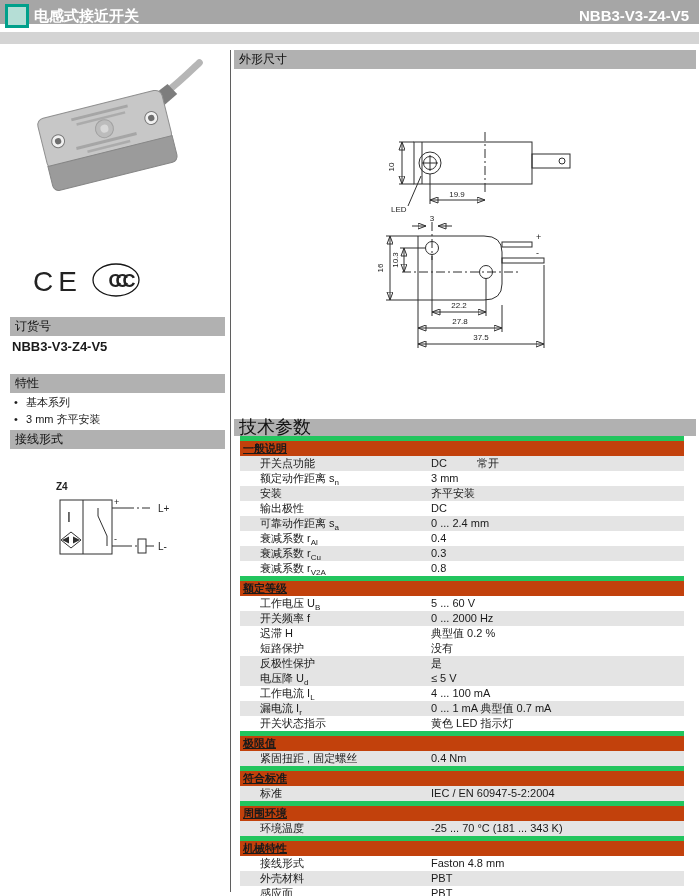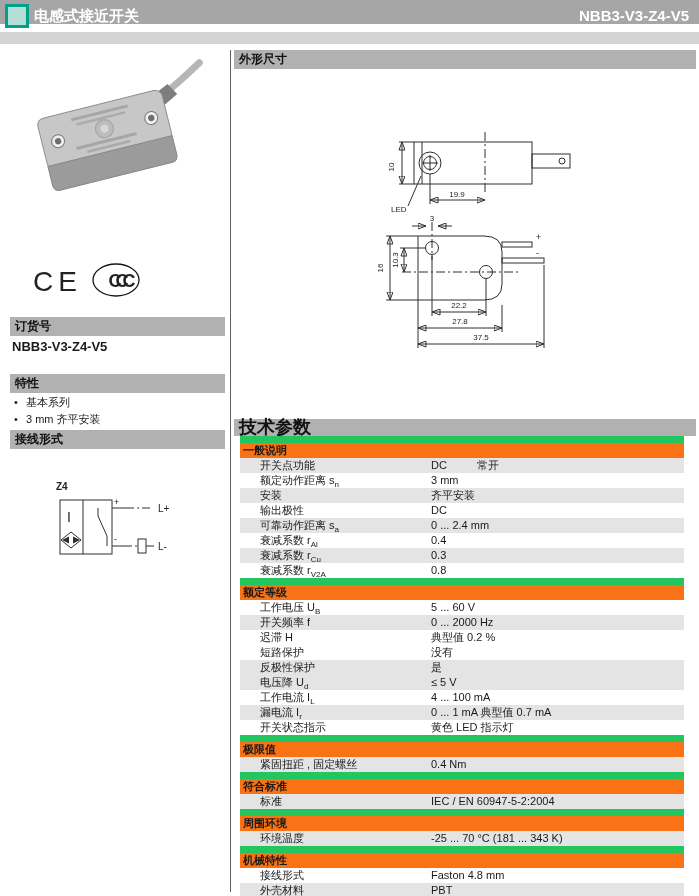--- a/index.html
+++ b/index.html
@@ -6,33 +6,33 @@
   .page{position:relative;width:699px;height:896px;background:#ffffff;overflow:hidden;
         font-family:"Liberation Sans","DejaVu Sans",sans-serif;color:#1a1a1a;}
   .abs{position:absolute;}
   
   .topbar{left:0;top:0;width:699px;height:24px;background:#a6a6a6;}
   .brand-icon{left:5px;top:4px;width:18px;height:18px;background:#b5ded6;border:3px solid #00a08b;}
   .topbar-title{left:34px;top:0;height:32px;line-height:32px;font-size:15px;font-weight:bold;color:#fff;}
   .topbar-product{right:10px;top:0;height:32px;line-height:32px;font-size:15px;font-weight:bold;color:#fff;}
   .substrip{left:0;top:32px;width:699px;height:12px;background:#d4d4d4;}
   
-  .secbar{background:#b1b1b1;font-weight:bold;font-size:12px;line-height:19px;height:19px;padding-left:5px;color:#111;}
+  .secbar{background:#b1b1b1;font-weight:normal;font-size:12px;line-height:19px;height:19px;padding-left:5px;color:#111;}
   .left-bar{left:10px;width:210px;}
   .right-bar{left:234px;width:457px;}
   .order-value{left:12px;top:339px;font-size:13px;font-weight:bold;}
   
   .features{left:12px;top:394px;width:205px;}
   .features .feat{font-size:11px;line-height:17px;padding-left:14px;position:relative;}
   .features .feat::before{content:"•";position:absolute;left:2px;}
   
   .vdivider{left:230px;top:50px;width:1px;height:842px;background:#5f5f5f;}
   
   .tech-table{left:240px;top:436px;width:444px;}
-  .t-group{border-top:7px solid #22c55e;font-weight:bold;font-size:11px;height:15px;line-height:15px;padding-left:3px;background:#f97316;}
+  .t-group{border-top:5px solid #22c55e;font-weight:bold;font-size:11px;height:15px;line-height:15px;padding-left:3px;background:#c2410c;text-decoration:underline;}
   .t-row{display:flex;height:15px;line-height:15px;font-size:11px;background:#fff;}
   .t-row.shaded{background:#e4e4e4;}
   .t-label{width:171px;padding-left:20px;white-space:nowrap;}
   .t-value{white-space:nowrap;}
   .t-value2{margin-left:30px;white-space:nowrap;}
   sub{font-size:8px;}
   
   svg{display:block;}
   svg text{font-family:"Liberation Sans","DejaVu Sans",sans-serif;fill:#222;stroke:none;}
   .draw line,.draw path,.draw rect,.draw circle,.draw polygon,.draw ellipse{stroke:#2f2f2f;fill:none;stroke-width:1;}

